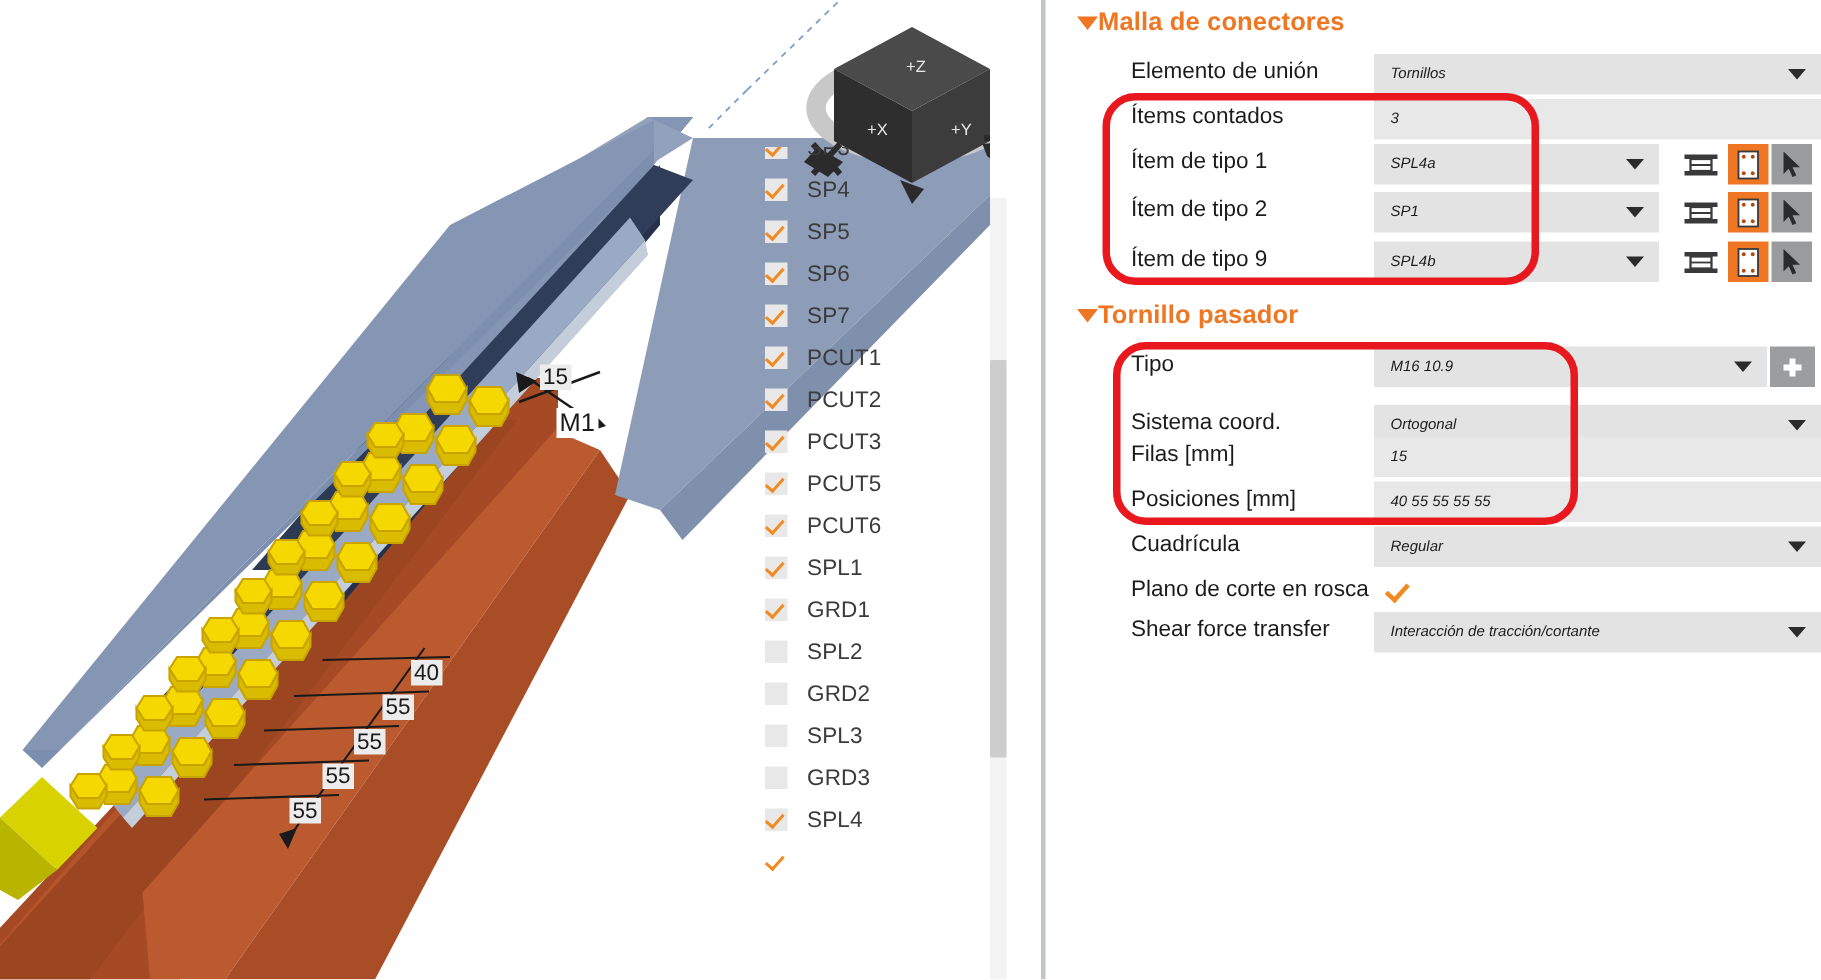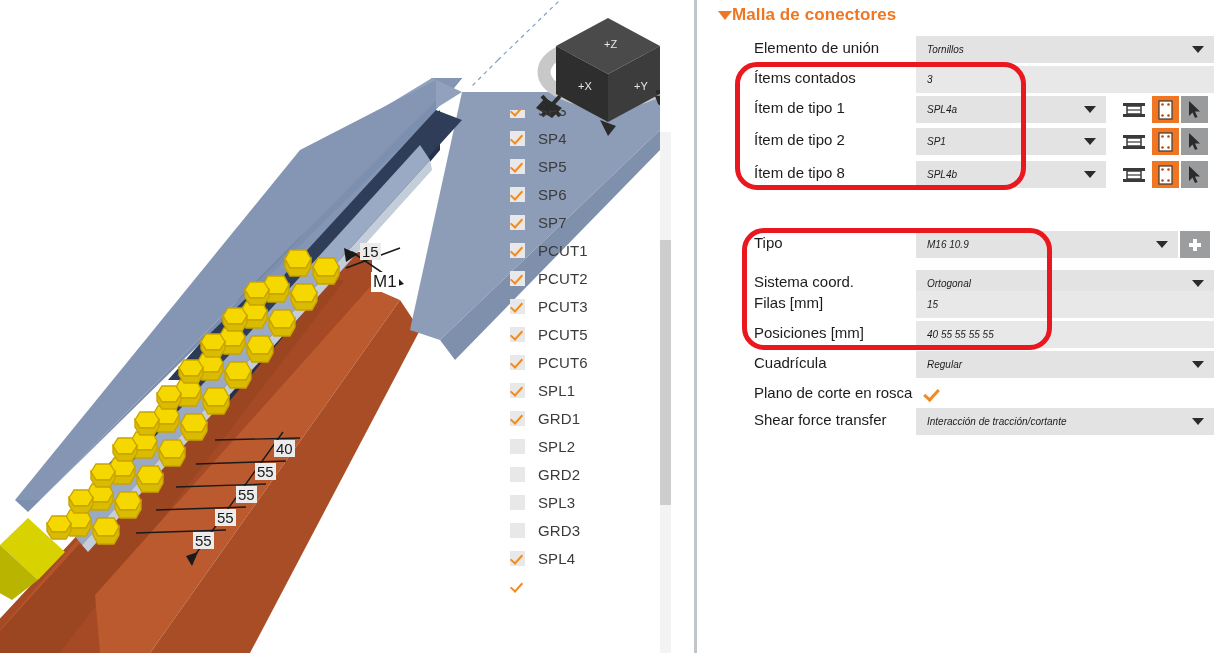--- a/index.html
+++ b/index.html
@@ -21,21 +21,21 @@
   .dimlabel {
     position: absolute;
     font-family: "Liberation Sans", sans-serif;
     font-size: 15px; color: #1a1a1a;
     background: #ececec; padding: 0 2px; white-space: nowrap;
   }
   .dimlabel.plain { background: #ffffff; font-size: 17px; }
 
   
   #tree {
-    position: absolute; left: 498px; top: 110px;
+    position: absolute; left: 498px; top: 98px;
     width: 162px; height: 543px;
     background: transparent; overflow: hidden;
   }
   .tree-row {
     position: relative;
     height: 28px; display: flex; align-items: center;
     padding-left: 12px;
   }
   .cbox {
     width: 15px; height: 15px; flex: 0 0 15px;
@@ -567,21 +567,21 @@
         </svg>
       </div>
       <div class="iconcell ic-cursor">
         <svg width="13" height="18" viewBox="0 0 13 18">
           <polygon points="1,0 1,15 4.5,11.5 7,17 9.5,16 7,10.5 12,10.5" fill="#2b2b2b"></polygon>
         </svg>
       </div>
     </div>
 
     <div class="prow" style="top:161px;">
-      <div class="plabel">Ítem de tipo 8</div>
+      <div class="plabel">Ítem de tipo 9</div>
       <div class="pfield narrow">
         <span class="pvalue">SPL4b</span>
         <span class="caret"></span>
       </div>
       <div class="iconcell ic-profile">
         <svg width="24" height="18" viewBox="0 0 24 18">
           <rect x="1" y="2" width="22" height="3" fill="#3a3a3a"></rect>
           <rect x="1" y="13" width="22" height="3" fill="#3a3a3a"></rect>
           <rect x="5" y="5" width="14" height="8" fill="none" stroke="#3a3a3a" stroke-width="1.5"></rect>
           <line x1="5" y1="9" x2="19" y2="9" stroke="#3a3a3a" stroke-width="1.2"></line>
@@ -596,20 +596,24 @@
           <circle cx="10.5" cy="15.5" r="1.3" fill="#b04a12"></circle>
         </svg>
       </div>
       <div class="iconcell ic-cursor">
         <svg width="13" height="18" viewBox="0 0 13 18">
           <polygon points="1,0 1,15 4.5,11.5 7,17 9.5,16 7,10.5 12,10.5" fill="#2b2b2b"></polygon>
         </svg>
       </div>
     </div>
 
+    <div class="section-head" style="top:200px;">
+      <span class="tri"></span>
+      <span class="section-title">Tornillo pasador</span>
+    </div>
 
     <div class="prow" style="top:231px;">
       <div class="plabel">Tipo</div>
       <div class="pfield" style="left:216px;width:262px;">
         <span class="pvalue">M16 10.9</span>
         <span class="caret"></span>
       </div>
       <div class="btn-plus"></div>
     </div>
 

